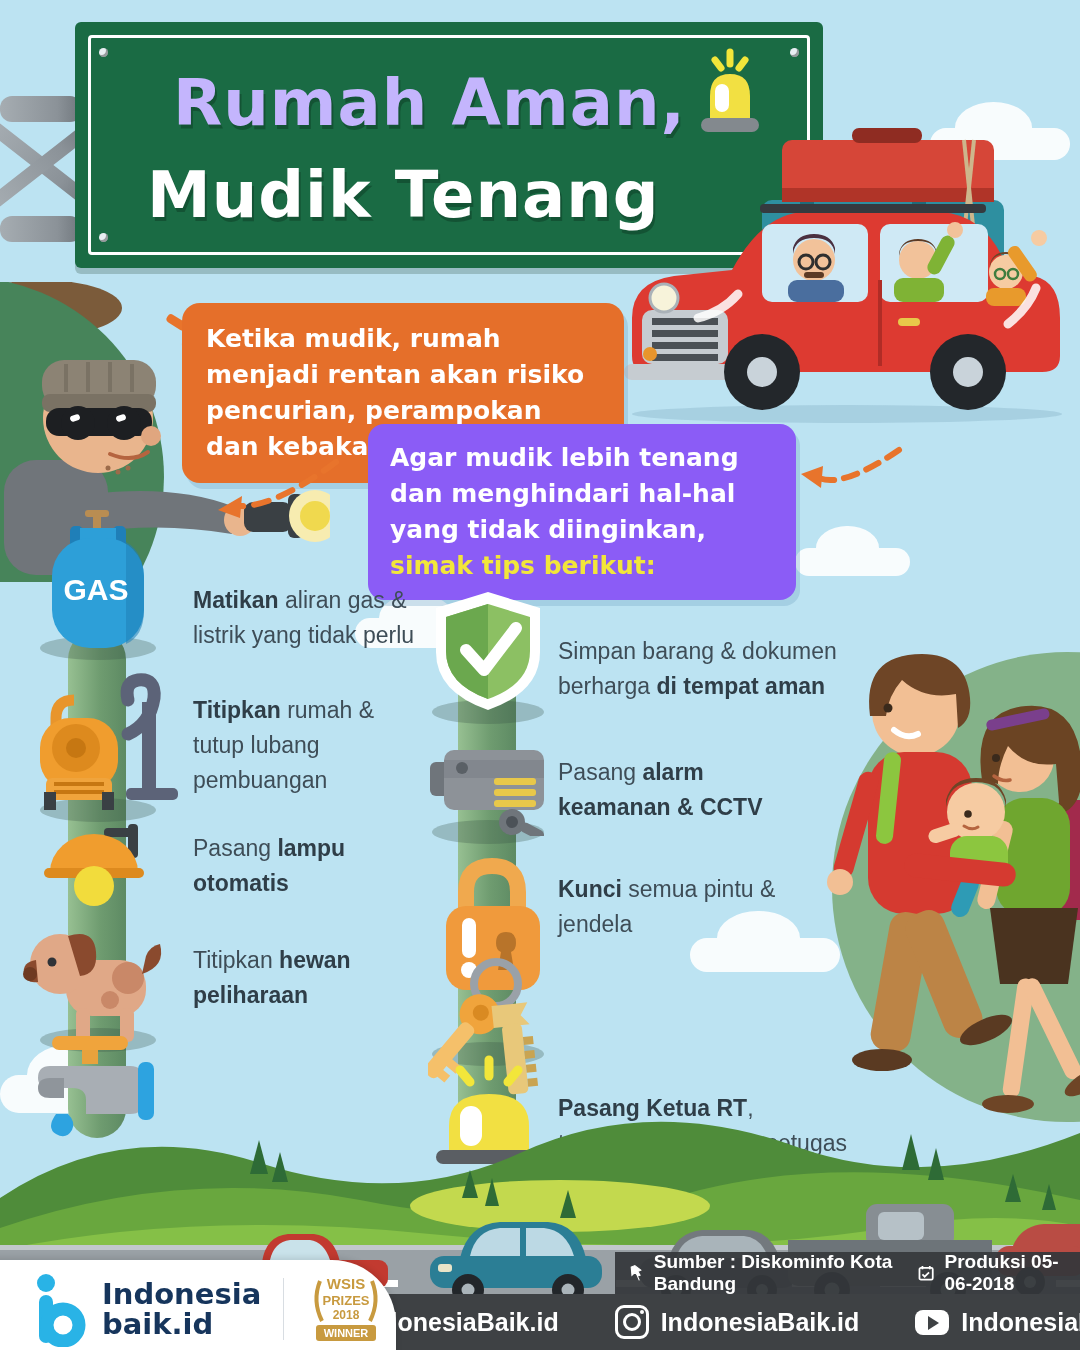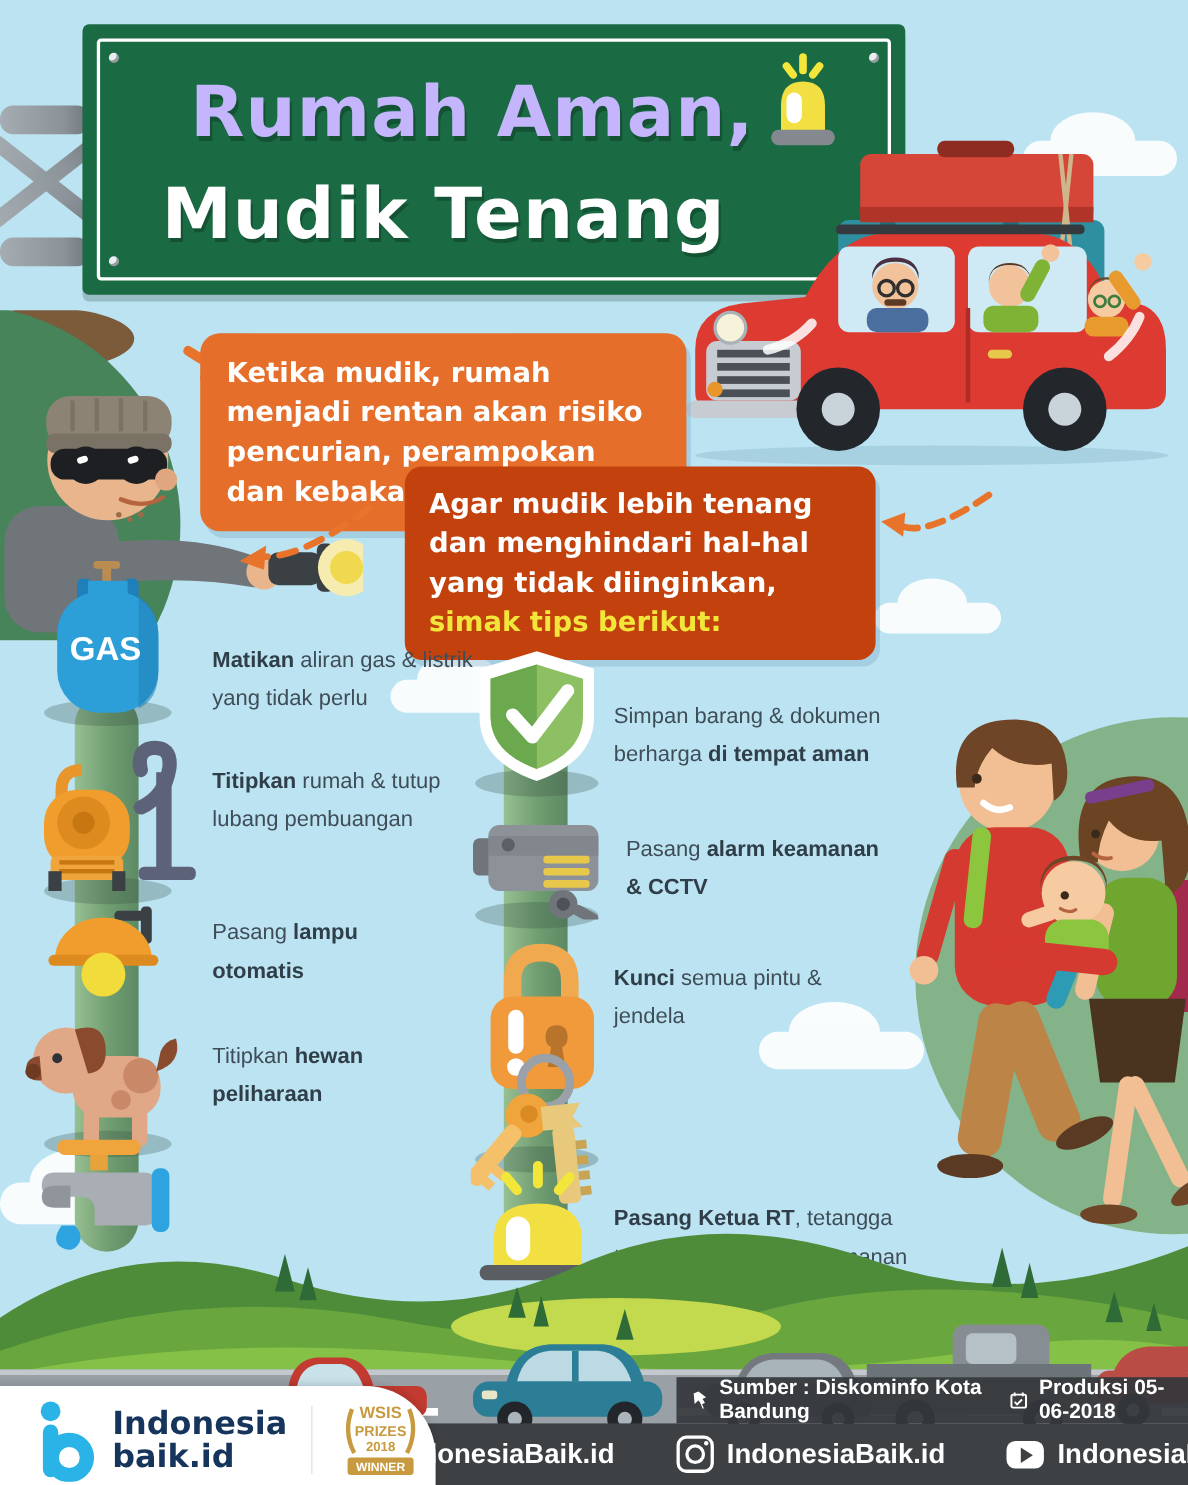--- a/index.html
+++ b/index.html
@@ -15,30 +15,30 @@
   .sign-border{position:absolute;inset:13px;border:3px solid #fff;border-radius:4px;}
   .bolt{position:absolute;width:9px;height:9px;border-radius:50%;background:#e8eef2;
         box-shadow:inset -2px -2px 0 rgba(0,0,0,.35);}
   .title-line{position:absolute;font-family:"DejaVu Sans",sans-serif;font-weight:700;
         font-size:64px;letter-spacing:1px;text-shadow:2px 4px 0 rgba(8,40,24,.35);white-space:nowrap;}
   .truss{position:absolute;background:linear-gradient(90deg,#a6adb2,#8b9298 70%,#6f767c);
         border-radius:12px;}
   
   .box-orange{position:absolute;left:182px;top:303px;width:442px;min-height:116px;background:#e56f2a;
         border-radius:18px;padding:18px 24px;box-sizing:border-box;box-shadow:4px 6px 0 rgba(120,170,200,.35);}
-  .box-green{position:absolute;left:368px;top:424px;width:428px;min-height:116px;background:#c2410c;
+  .box-green{position:absolute;left:368px;top:424px;width:428px;min-height:116px;background:#8b5cf6;
         border-radius:16px;padding:16px 22px;box-sizing:border-box;box-shadow:4px 6px 0 rgba(120,170,200,.35);}
   .bubble-text{font-family:"DejaVu Sans",sans-serif;font-weight:700;font-size:25px;line-height:36px;color:#fff;}
   .hl-yellow{color:#f2e63a;}
   
   .pole{position:absolute;width:58px;border-radius:29px;
         background:linear-gradient(90deg,#97c092,#6f9c70 55%,#5d8a63);}
   .pshadow{position:absolute;height:24px;border-radius:50%;background:rgba(55,80,70,.28);}
   
-  .tip{position:absolute;font-size:20px;line-height:35px;color:#3e4d57;}
+  .tip{position:absolute;font-size:23px;line-height:35px;color:#3e4d57;}
   .tip b{color:#2f3e48;}
   
   .src-strip{position:absolute;left:615px;top:1252px;width:465px;height:42px;
         background:rgba(52,55,58,.93);display:flex;align-items:center;gap:10px;
         padding-left:14px;box-sizing:border-box;color:#fff;font-weight:700;font-size:19px;}
   .social-bar{position:absolute;left:0;top:1294px;width:1080px;height:56px;background:#3e4144;
         display:flex;align-items:center;gap:56px;padding-left:318px;box-sizing:border-box;}
   .social-item{display:flex;align-items:center;gap:12px;color:#fff;font-weight:700;font-size:25px;}
   .white-card{position:absolute;left:-8px;top:1260px;width:404px;height:98px;background:#fff;
         border-radius:0 64px 0 0;display:flex;align-items:center;gap:14px;
@@ -347,21 +347,21 @@
     <rect x="36" y="54" width="22" height="40" rx="11" fill="#fff"></rect>
     <rect x="12" y="98" width="106" height="14" rx="7" fill="#5a5e63"></rect>
   </svg>
 
   <div class="tip" style="left:193px;top:583px;width:258px;"><span></span><b>Matikan</b><span> aliran gas &amp; listrik yang tidak perlu</span></div>
   <div class="tip" style="left:193px;top:693px;width:230px;"><span></span><b>Titipkan</b><span> rumah &amp; tutup lubang pembuangan</span></div>
   <div class="tip" style="left:193px;top:943px;width:210px;"><span>Titipkan </span><b>hewan peliharaan</b><span></span></div>
   <div class="tip" style="left:193px;top:831px;width:200px;"><span>Pasang </span><b>lampu otomatis</b><span></span></div>
 
   <div class="tip" style="left:558px;top:634px;width:280px;"><span>Simpan barang &amp; dokumen berharga </span><b>di tempat aman</b><span></span></div>
-  <div class="tip" style="left:558px;top:755px;width:250px;margin-left:11px;"><span>Pasang </span><b>alarm keamanan &amp; CCTV</b><span></span></div>
+  <div class="tip" style="left:558px;top:755px;width:250px;"><span>Pasang </span><b>alarm keamanan &amp; CCTV</b><span></span></div>
   <div class="tip" style="left:558px;top:872px;width:240px;"><span></span><b>Kunci</b><span> semua pintu &amp; jendela</span></div>
   <div class="tip" style="left:558px;top:1091px;width:290px;"><span></span><b>Pasang Ketua RT</b><span>, tetangga terdekat &amp; petugas keamanan</span></div>
 
   <svg class="abs" style="left:818px;top:630px;" width="262" height="572" viewBox="0 0 262 572">
 
     <g>
       <rect x="232" y="170" width="48" height="120" rx="20" fill="#a22a4c"></rect>
       <circle cx="202" cy="128" r="34" fill="#f2bf94"></circle>
       <path d="M164,150 q-10,-70 44,-74 q52,-4 56,62 q2,38 -22,46 l-4,-50 q-30,4 -48,-18 q-10,20 -10,38 z" fill="#6b4423"></path>
       <rect x="168" y="84" width="64" height="11" rx="5" fill="#7a3f8c" transform="rotate(-12 200 90)"></rect>

